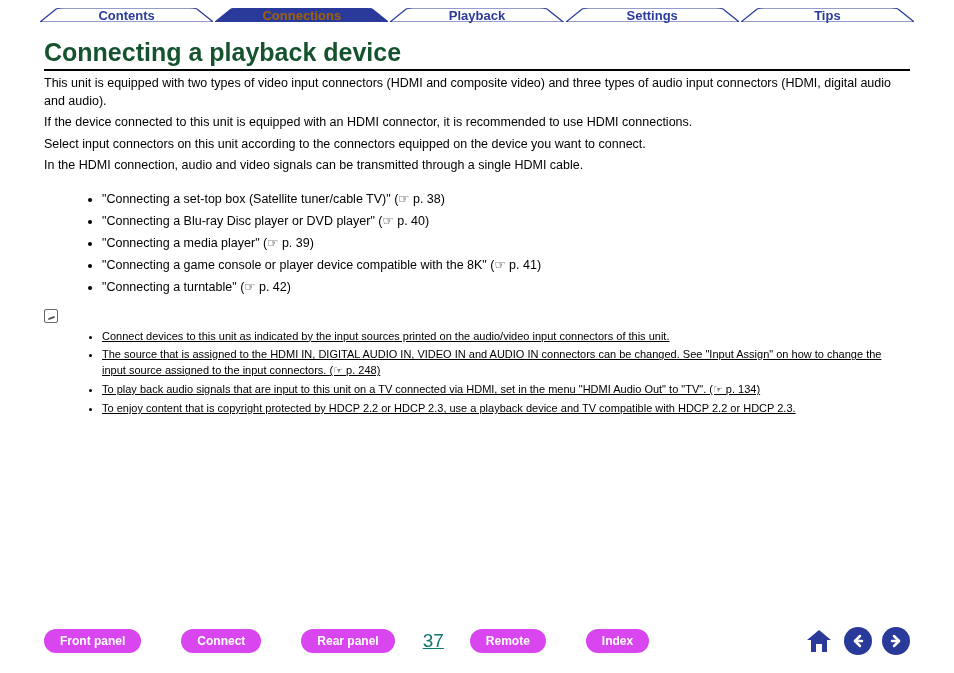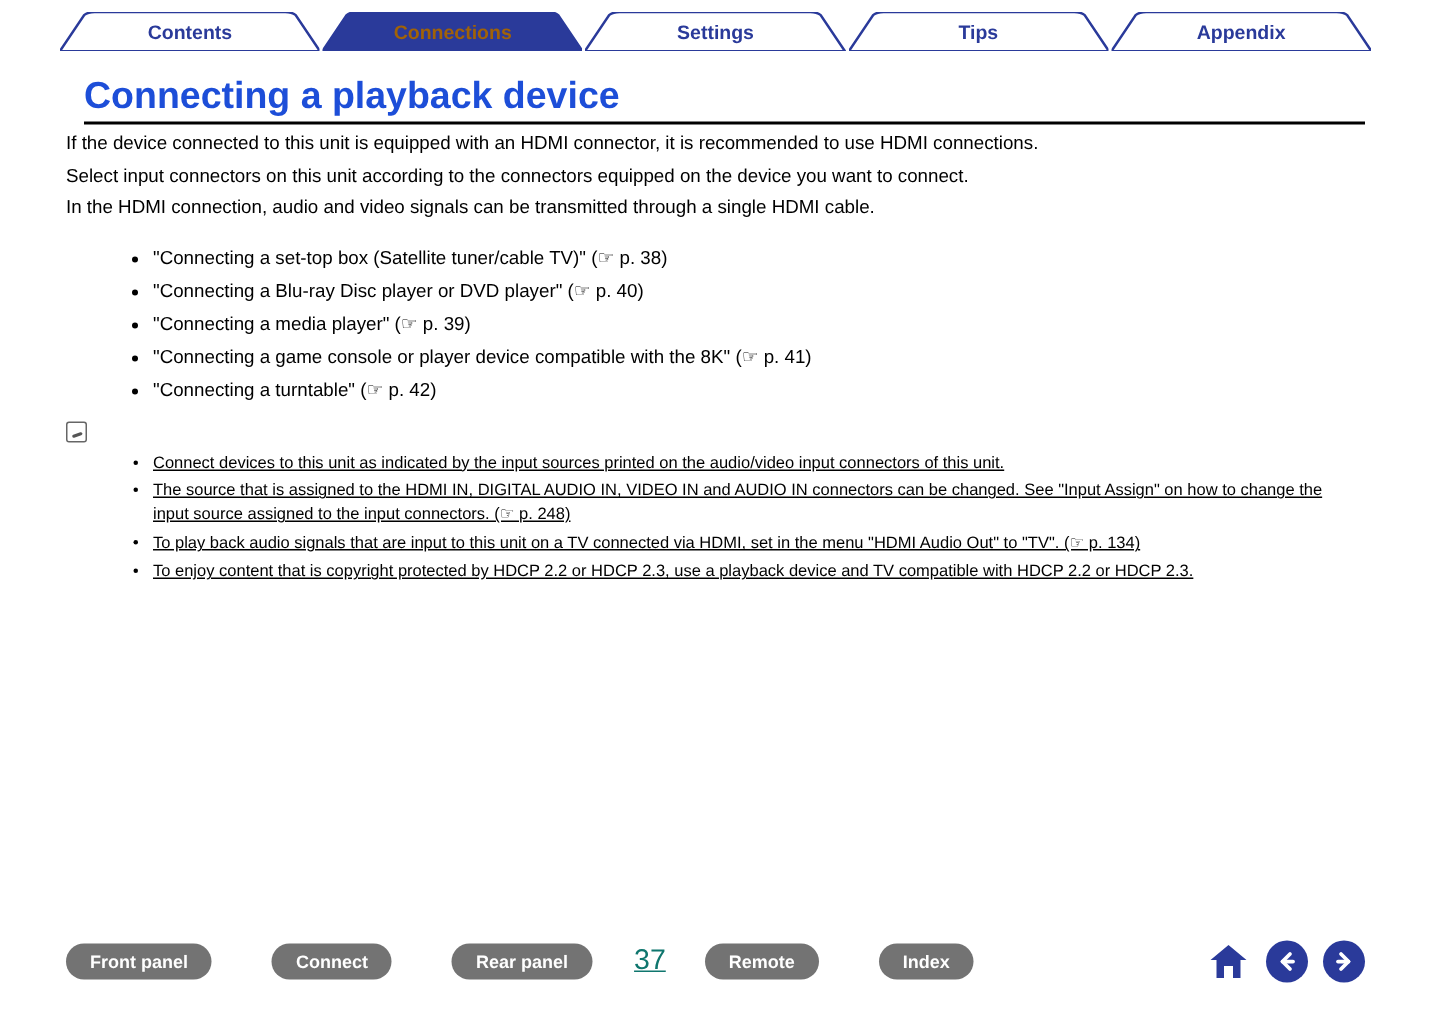--- a/index.html
+++ b/index.html
@@ -14,41 +14,41 @@
     overflow: hidden;
   }
   .top-tabs {
     display: flex;
     gap: 2px;
     padding: 8px 40px 0 40px;
     align-items: flex-end;
   }
   .tab {
     position: relative;
-    height: 26px;
+    height: 14px;
     flex: 1;
     color: #2a3a9a;
     font-weight: bold;
     font-size: 13px;
     display: flex;
     align-items: center;
     justify-content: center;
     cursor: pointer;
   }
   .tab svg { position: absolute; inset: 0; width: 100%; height: 100%; }
   .tab span { position: relative; z-index: 1; }
   .tab.active span { color: #a16207; }
   .page {
     padding: 10px 44px 0 44px;
   }
   .title {
     font-size: 25px;
     font-weight: bold;
-    color: #1d4ed8;
-    margin: 6px 0 4px 12px;
+    color: #14532d;
+    margin: 6px 0 4px 0;
     border-bottom: 2px solid #000;
     padding-bottom: 2px;
   }
   .para {
     font-size: 12.5px;
     line-height: 1.4;
     margin: 4px 0;
     color: #000;
   }
   .links {
@@ -87,21 +87,21 @@
   .notes li { margin: 3px 0; text-decoration: underline; }
   .bottom-bar {
     position: absolute;
     bottom: 18px;
     left: 0; right: 0;
     padding: 0 44px;
     display: flex;
     align-items: center;
   }
   .pill {
-    background: #737373;
+    background: #d946ef;
     color: #fff;
     font-weight: bold;
     font-size: 12px;
     padding: 5px 16px;
     border-radius: 12px;
     margin-right: 40px;
     cursor: pointer;
     white-space: nowrap;
   }
   .pagenum {
@@ -147,38 +147,39 @@
   <div class="tab active">
     <svg viewBox="0 0 150 26" preserveAspectRatio="none">
         <path d="M0,26 L14,2 Q16,0 20,0 L130,0 Q134,0 136,2 L150,26 Z" fill="#2a3a9a" stroke="#2a3a9a" stroke-width="1.5"></path>
       </svg>
     <span>Connections</span>
   </div>
   <div class="tab">
     <svg viewBox="0 0 150 26" preserveAspectRatio="none">
         <path d="M0,26 L14,2 Q16,0 20,0 L130,0 Q134,0 136,2 L150,26 Z" fill="#fff" stroke="#2a3a9a" stroke-width="1.5"></path>
       </svg>
+    <span>Playback</span>
+  </div>
+  <div class="tab">
+    <svg viewBox="0 0 150 26" preserveAspectRatio="none">
+        <path d="M0,26 L14,2 Q16,0 20,0 L130,0 Q134,0 136,2 L150,26 Z" fill="#fff" stroke="#2a3a9a" stroke-width="1.5"></path>
+      </svg>
     <span>Settings</span>
   </div>
   <div class="tab">
     <svg viewBox="0 0 150 26" preserveAspectRatio="none">
         <path d="M0,26 L14,2 Q16,0 20,0 L130,0 Q134,0 136,2 L150,26 Z" fill="#fff" stroke="#2a3a9a" stroke-width="1.5"></path>
       </svg>
     <span>Tips</span>
-  </div>
-  <div class="tab">
-    <svg viewBox="0 0 150 26" preserveAspectRatio="none">
-        <path d="M0,26 L14,2 Q16,0 20,0 L130,0 Q134,0 136,2 L150,26 Z" fill="#fff" stroke="#2a3a9a" stroke-width="1.5"></path>
-      </svg>
-    <span>Appendix</span>
   </div>
 </div>
 
 <div class="page">
   <div class="title">Connecting a playback device</div>
+  <div class="para">This unit is equipped with two types of video input connectors (HDMI and composite video) and three types of audio input connectors (HDMI, digital audio and audio).</div>
   <div class="para">If the device connected to this unit is equipped with an HDMI connector, it is recommended to use HDMI connections.</div>
   <div class="para">Select input connectors on this unit according to the connectors equipped on the device you want to connect.</div>
   <div class="para">In the HDMI connection, audio and video signals can be transmitted through a single HDMI cable.</div>
 
   <ul class="links">
     <li><span>"Connecting a set-top box (Satellite tuner/cable TV)" (☞ p. 38)</span></li>
     <li><span>"Connecting a Blu-ray Disc player or DVD player" (☞ p. 40)</span></li>
     <li><span>"Connecting a media player" (☞ p. 39)</span></li>
     <li><span>"Connecting a game console or player device compatible with the 8K" (☞ p. 41)</span></li>
     <li><span>"Connecting a turntable" (☞ p. 42)</span></li>

